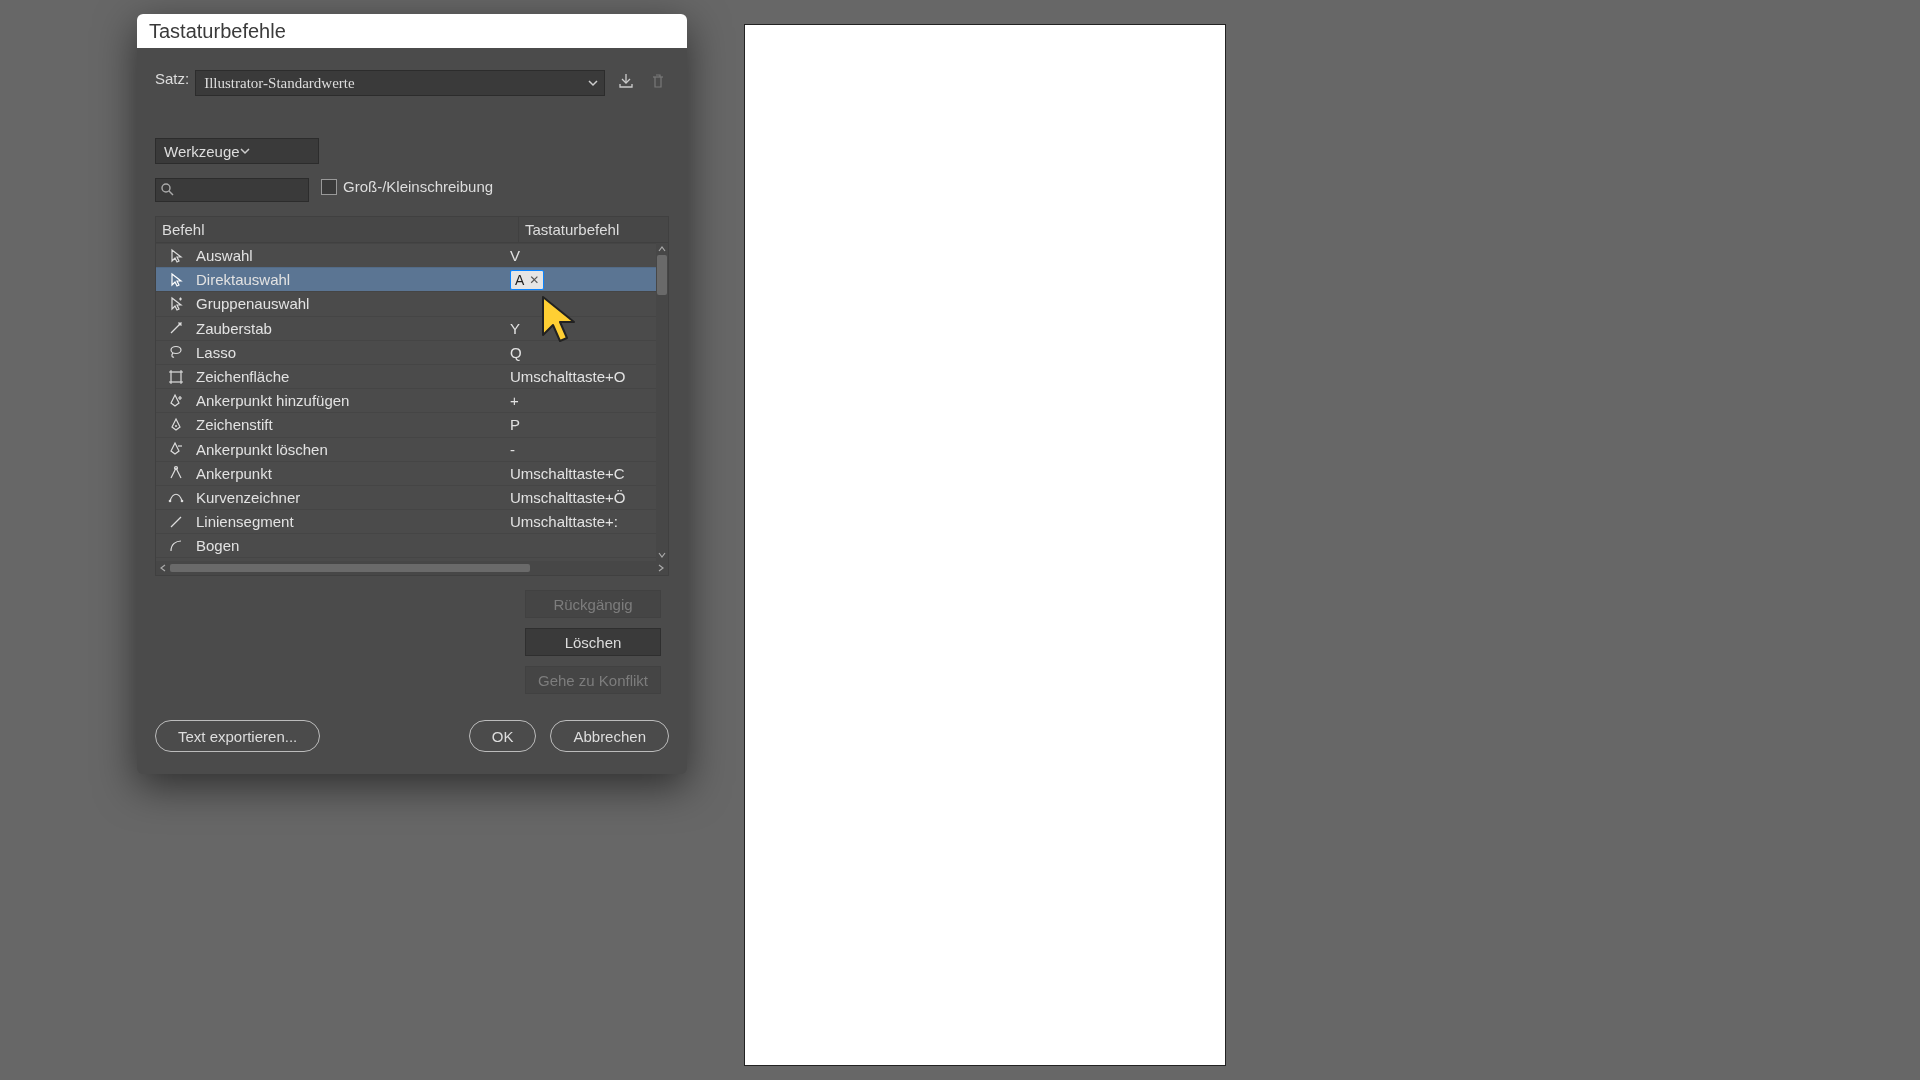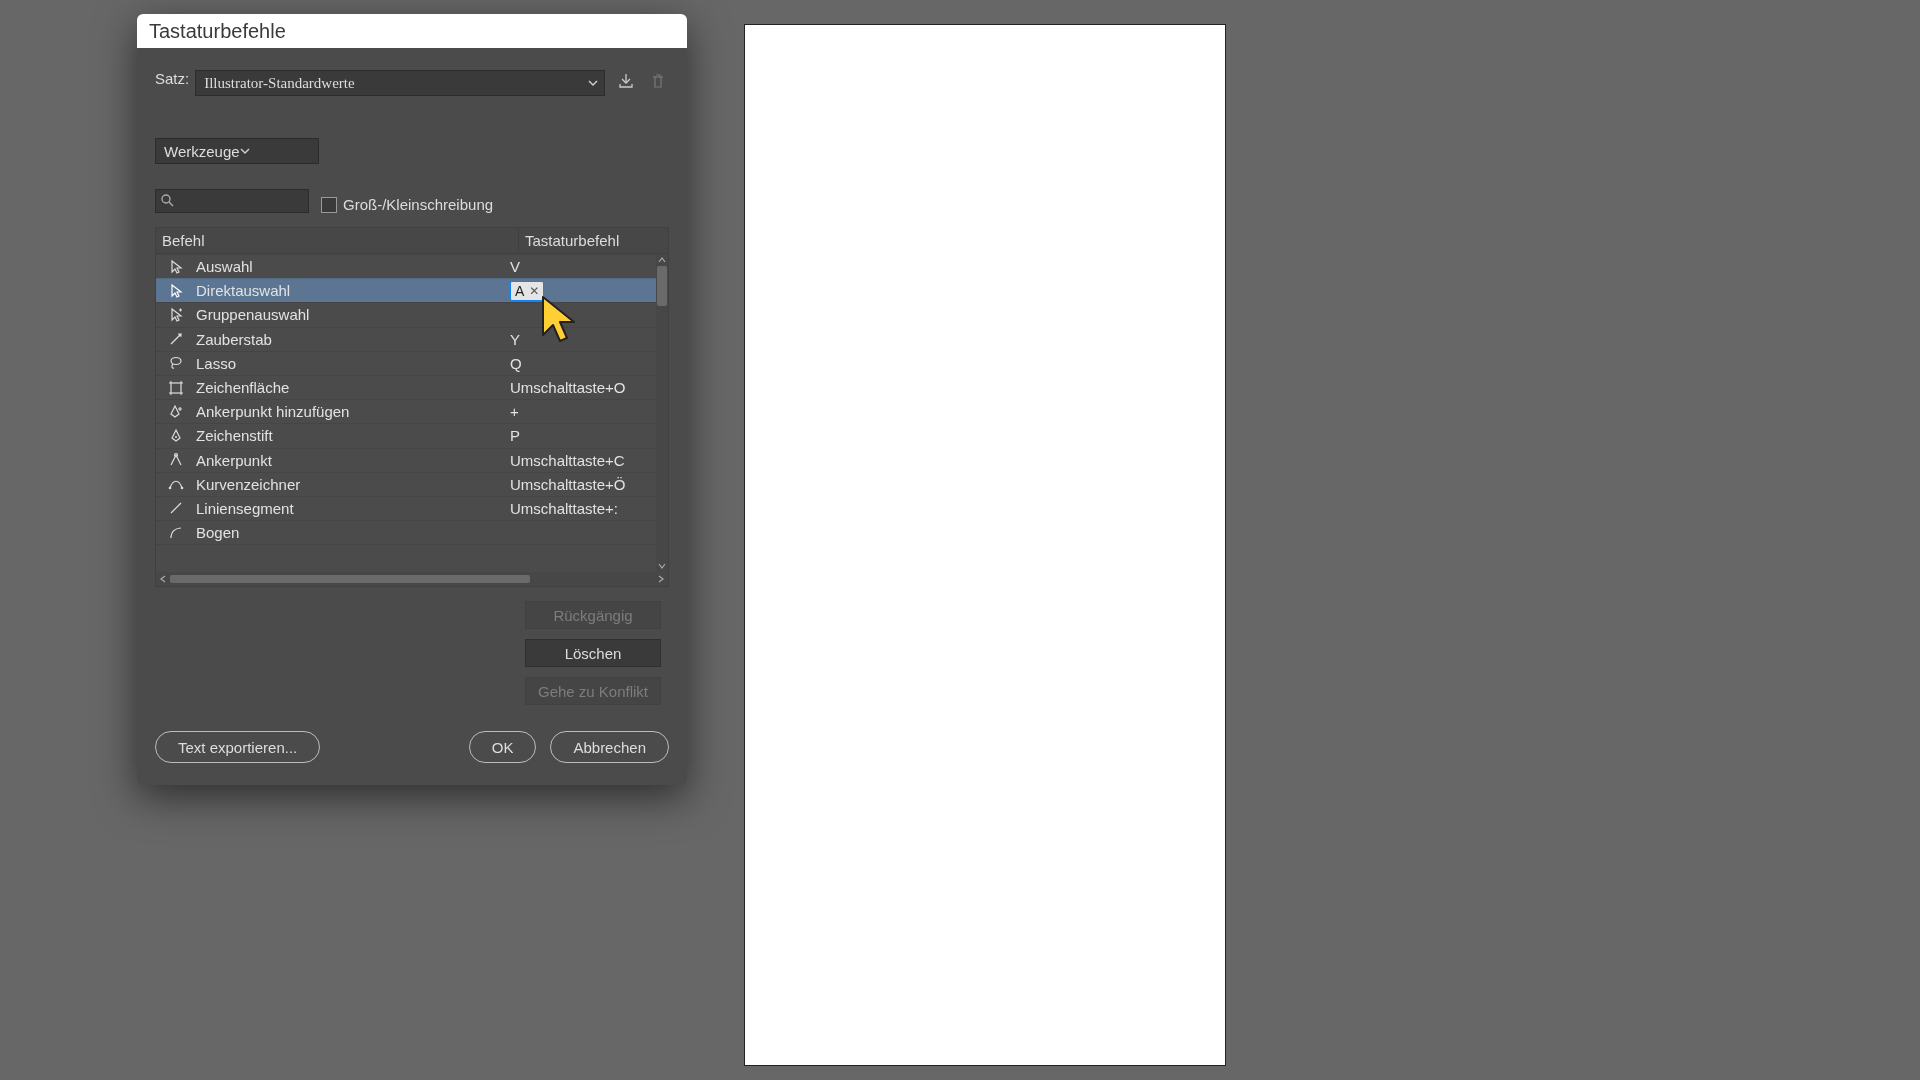--- a/index.html
+++ b/index.html
@@ -87,23 +87,23 @@
     height: 24px;
     background: #3a3a3a;
     border: 1px solid #2c2c2c;
     color: #ddd;
     display: flex;
     align-items: center;
     padding: 0 8px;
     position: relative;
   }
   .search-row {
-    margin-top: 25px;
+    margin-top: 14px;
     display: flex;
-    align-items: flex-end;
+    align-items: flex-start;
     gap: 12px;
   }
   .search {
     width: 144px;
     height: 22px;
     background: #3a3a3a;
     border: 1px solid #2c2c2c;
     display: flex;
     align-items: center;
     padding: 0 4px;
@@ -382,20 +382,30 @@
                   <path d="M8 2 L12 10 L8 13 L4 10 Z" stroke="#ddd" stroke-width="1.2" fill="none"></path>
                   <circle cx="8" cy="9" r="1" fill="#ddd"></circle>
                 </svg>
               </div>
               <div class="cmd-cell">Zeichenstift</div>
               <div class="key-cell">P</div>
             </div>
             <div class="list-row">
               <div class="icon-cell tico">
                 <svg width="16" height="16" viewBox="0 0 16 16">
+                  <path d="M7 2 L11 10 L7 13 L3 10 Z" stroke="#ddd" stroke-width="1.2" fill="none"></path>
+                  <path d="M10 5 L14 5" stroke="#ddd" stroke-width="1.2"></path>
+                </svg>
+              </div>
+              <div class="cmd-cell">Ankerpunkt löschen</div>
+              <div class="key-cell">-</div>
+            </div>
+            <div class="list-row">
+              <div class="icon-cell tico">
+                <svg width="16" height="16" viewBox="0 0 16 16">
                   <path d="M3 13 L8 3 L13 13" stroke="#ddd" stroke-width="1.2" fill="none"></path>
                   <circle cx="8" cy="3" r="1.5" stroke="#ddd" stroke-width="1.2" fill="none"></circle>
                 </svg>
               </div>
               <div class="cmd-cell">Ankerpunkt</div>
               <div class="key-cell">Umschalttaste+C</div>
             </div>
             <div class="list-row">
               <div class="icon-cell tico">
                 <svg width="16" height="16" viewBox="0 0 16 16">

